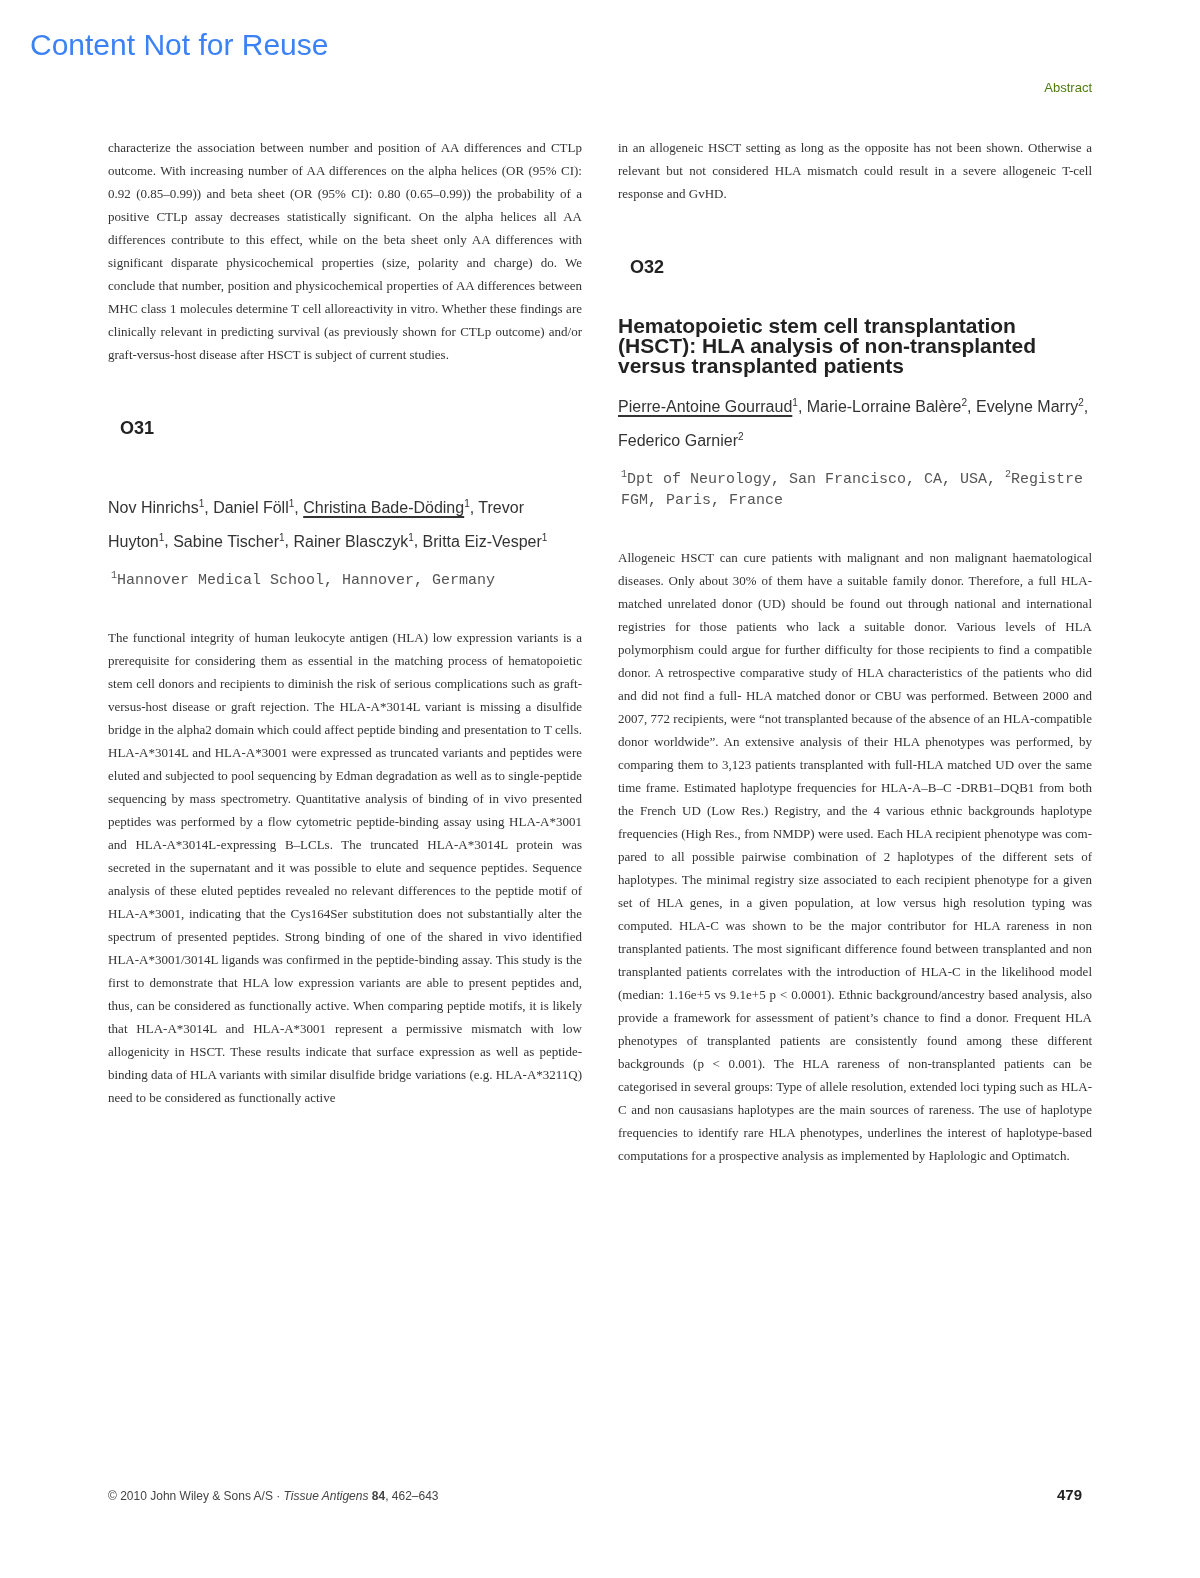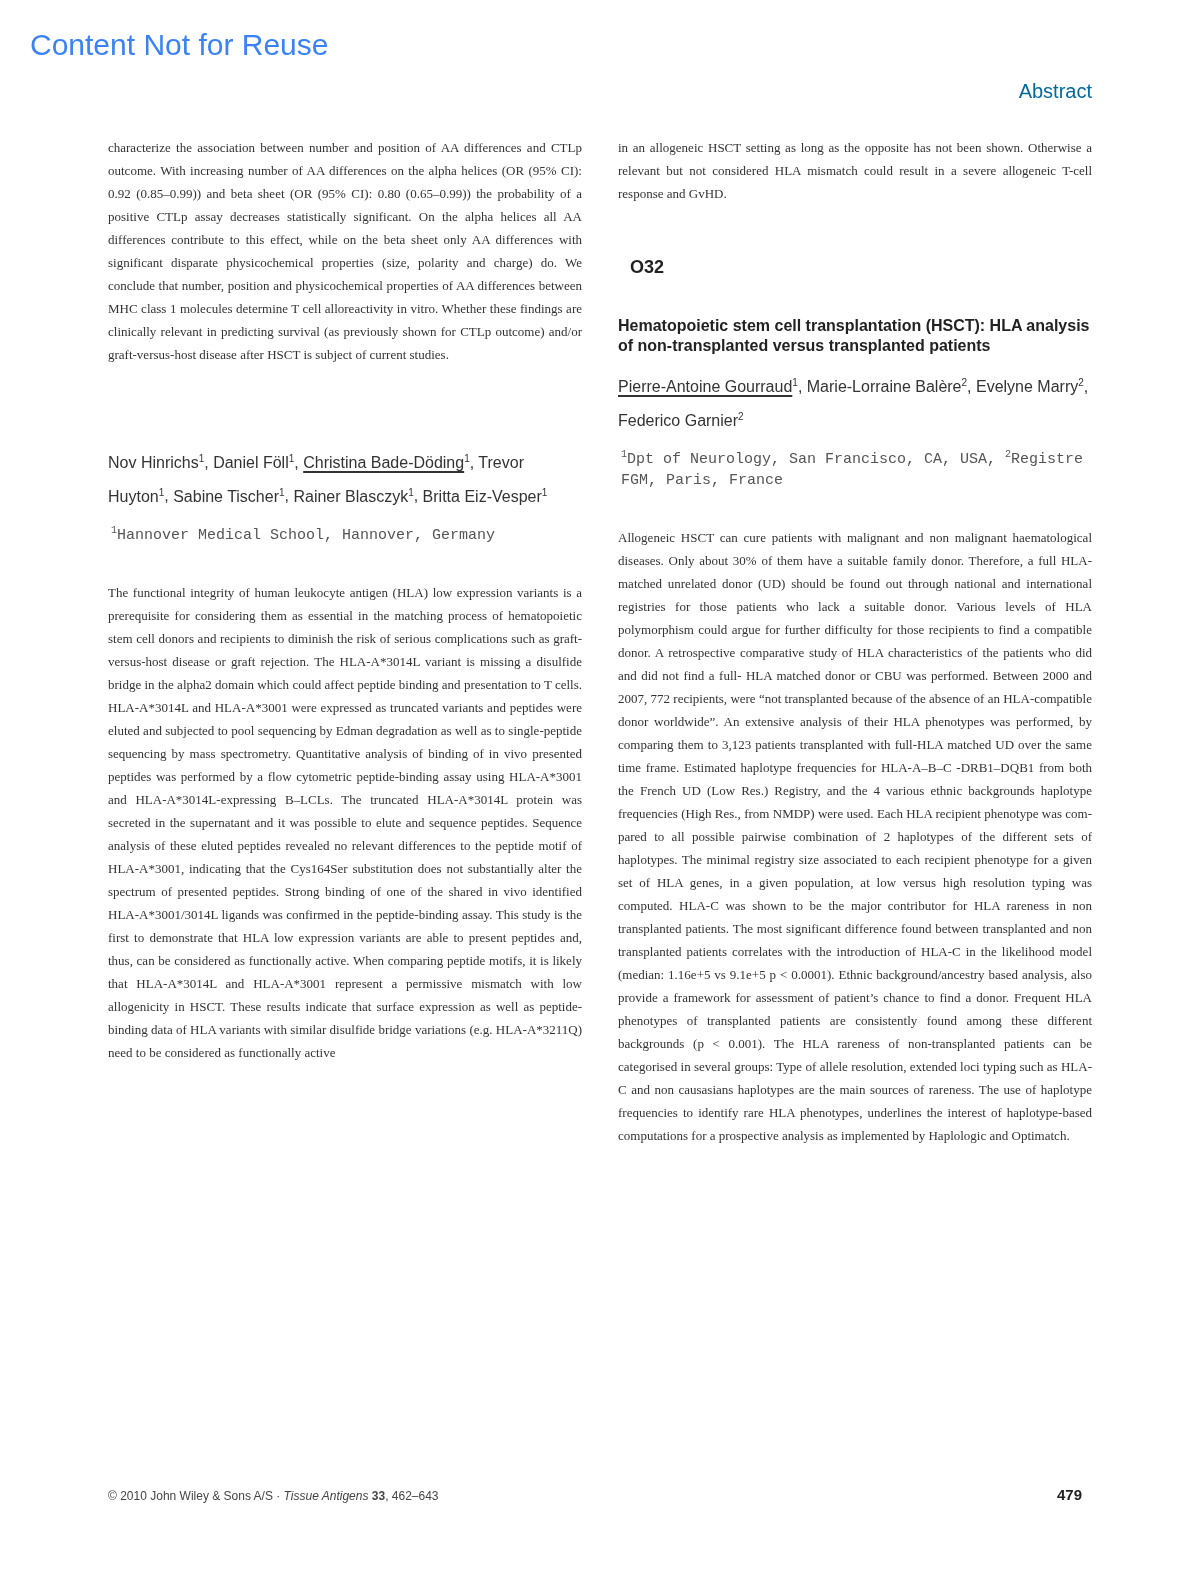--- a/index.html
+++ b/index.html
@@ -1,41 +1,42 @@
 <!DOCTYPE html>
 <html><head>
 <meta charset="utf-8">
 <style>
   html, body { margin: 0; padding: 0; background: #ffffff; }
   body { width: 1200px; height: 1578px; position: relative; overflow: hidden; color: #2a2a2a; }
   .watermark { position: absolute; left: 30px; top: 28px; font-family: "Liberation Sans", sans-serif; font-size: 30px; color: #3b82f6; }
-  .running-head { position: absolute; right: 108px; top: 80px; font-family: "Liberation Sans", sans-serif; font-size: 20px; color: #0369a1; }
+  .running-head { position: absolute; right: 108px; top: 80px; font-family: "Liberation Sans", sans-serif; font-size: 13px; color: #4d7c0f; }
   .col { position: absolute; top: 136px; width: 474px; }
   .col.left { left: 108px; }
   .col.right { left: 618px; }
   .body-text { font-family: "Liberation Serif", serif; font-size: 13px; line-height: 23px; text-align: justify; color: #333; margin: 0; hyphens: auto; }
   .abs-id { font-family: "Liberation Sans", sans-serif; font-weight: bold; font-size: 18px; color: #222; margin: 12px; }
-  .abs-title { font-family: "Liberation Sans", sans-serif; font-weight: bold; font-size: 16px; line-height: 20px; color: #222; margin: 0; }
+  .abs-title { font-family: "Liberation Sans", sans-serif; font-weight: bold; font-size: 21px; line-height: 20px; color: #222; margin: 0; }
   .authors { font-family: "Liberation Sans", sans-serif; font-size: 16px; line-height: 29px; color: #333; margin: 0; }
   .authors u { text-decoration: underline; text-decoration-thickness: 2px; text-underline-offset: 3px; }
   .authors sup, .affil sup { font-size: 10px; }
   .affil { font-family: Liberation Mono, monospace; font-size: 15px; line-height: 21px; color: #555; margin: 3px; }
   .footer-left { position: absolute; left: 108px; top: 1489px; font-family: "Liberation Sans", sans-serif; font-size: 12px; color: #444; }
   .footer-left i { font-style: italic; }
   .footer-right { position: absolute; right: 118px; top: 1486px; font-family: "Liberation Sans", sans-serif; font-weight: bold; font-size: 15px; color: #222; }
 </style>
 </head>
 <body>
 
 <div class="watermark">Content Not for Reuse</div>
 <div class="running-head">Abstract</div>
 
 <div class="col left">
   <p class="body-text">characterize the association between number and position of AA differences and CTLp outcome. With increasing number of AA differences on the alpha helices (OR (95% CI): 0.92 (0.85–0.99)) and beta sheet (OR (95% CI): 0.80 (0.65–0.99)) the probability of a positive CTLp assay decreases statistically significant. On the alpha helices all AA differences contribute to this effect, while on the beta sheet only AA differences with significant disparate physicochemical properties (size, polarity and charge) do. We conclude that number, position and physicochemical properties of AA differences between MHC class 1 molecules determine T cell alloreactivity in vitro. Whether these findings are clinically relevant in predicting survival (as previously shown for CTLp outcome) and/or graft-versus-host disease after HSCT is subject of current studies.</p>
   <div style="height:40px"></div>
+  <h2 class="abs-id">O31</h2>
   <div style="height:26px"></div>
   <div style="height:12px"></div>
   <p class="authors"><span><span>Nov Hinrichs</span><sup>1</sup></span>, <span><span>Daniel Föll</span><sup>1</sup></span>, <span><u>Christina Bade-Döding</u><sup>1</sup></span>, <span><span>Trevor Huyton</span><sup>1</sup></span>, <span><span>Sabine Tischer</span><sup>1</sup></span>, <span><span>Rainer Blasczyk</span><sup>1</sup></span>, <span><span>Britta Eiz-Vesper</span><sup>1</sup></span></p>
   <div style="height:6px"></div>
   <p class="affil"><span><sup>1</sup>Hannover Medical School, Hannover, Germany</span></p>
   <div style="height:32px"></div>
   <p class="body-text">The functional integrity of human leukocyte antigen (HLA) low expression variants is a prerequisite for considering them as essential in the matching process of hematopoietic stem cell donors and recipients to diminish the risk of serious compli­cations such as graft-versus-host disease or graft rejection. The HLA-A*3014L variant is missing a disulfide bridge in the alpha2 domain which could affect peptide binding and presentation to T cells. HLA-A*3014L and HLA-A*3001 were expressed as truncated variants and peptides were eluted and subjected to pool sequencing by Edman degradation as well as to single-peptide sequencing by mass spectrometry. Quantitative analy­sis of binding of in vivo presented peptides was performed by a flow cytometric peptide-binding assay using HLA-A*3001 and HLA-A*3014L-expressing B–LCLs. The truncated HLA-A*3014L protein was secreted in the supernatant and it was possible to elute and sequence peptides. Sequence analysis of these eluted peptides revealed no relevant differences to the pep­tide motif of HLA-A*3001, indicating that the Cys164Ser sub­stitution does not substantially alter the spectrum of presented peptides. Strong binding of one of the shared in vivo identi­fied HLA-A*3001/3014L ligands was confirmed in the peptide-binding assay. This study is the first to demonstrate that HLA low expression variants are able to present peptides and, thus, can be considered as functionally active. When comparing peptide motifs, it is likely that HLA-A*3014L and HLA-A*3001 repre­sent a permissive mismatch with low allogenicity in HSCT. These results indicate that surface expression as well as peptide-binding data of HLA variants with similar disulfide bridge variations (e.g. HLA-A*3211Q) need to be considered as functionally active</p>
 </div>
 
 <div class="col right">
@@ -46,15 +47,15 @@
   <h3 class="abs-title">Hematopoietic stem cell transplantation (HSCT): HLA analysis of non-transplanted versus transplanted patients</h3>
   <div style="height:12px"></div>
   <p class="authors"><span><u>Pierre-Antoine Gourraud</u><sup>1</sup></span>, <span><span>Marie-Lorraine Balère</span><sup>2</sup></span>, <span><span>Evelyne Marry</span><sup>2</sup></span>, <span><span>Federico Garnier</span><sup>2</sup></span></p>
   <div style="height:6px"></div>
   <p class="affil"><span><sup>1</sup>Dpt of Neurology, San Francisco, CA, USA, </span><span><sup>2</sup>Registre FGM, Paris, France</span></p>
   <div style="height:32px"></div>
   <p class="body-text">Allogeneic HSCT can cure patients with malignant and non malignant haematological diseases. Only about 30% of them have a suitable family donor. Therefore, a full HLA-matched unrelated donor (UD) should be found out through national and interna­tional registries for those patients who lack a suitable donor. Various levels of HLA polymorphism could argue for further difficulty for those recipients to find a compatible donor. A retro­spective comparative study of HLA characteristics of the patients who did and did not find a full- HLA matched donor or CBU was performed. Between 2000 and 2007, 772 recipients, were “not transplanted because of the absence of an HLA-compatible donor worldwide”. An extensive analysis of their HLA phenotypes was performed, by comparing them to 3,123 patients transplanted with full-HLA matched UD over the same time frame. Esti­mated haplotype frequencies for HLA-A–B–C -DRB1–DQB1 from both the French UD (Low Res.) Registry, and the 4 vari­ous ethnic backgrounds haplotype frequencies (High Res., from NMDP) were used. Each HLA recipient phenotype was com­pared to all possible pairwise combination of 2 haplotypes of the different sets of haplotypes. The minimal registry size asso­ciated to each recipient phenotype for a given set of HLA genes, in a given population, at low versus high resolution typing was computed. HLA-C was shown to be the major contributor for HLA rareness in non transplanted patients. The most signifi­cant difference found between transplanted and non transplanted patients correlates with the introduction of HLA-C in the like­lihood model (median: 1.16e+5 vs 9.1e+5 p &lt; 0.0001). Ethnic background/ancestry based analysis, also provide a framework for assessment of patient’s chance to find a donor. Frequent HLA phenotypes of transplanted patients are consistently found among these different backgrounds (p &lt; 0.001). The HLA rareness of non-transplanted patients can be categorised in several groups: Type of allele resolution, extended loci typing such as HLA-C and non causasians haplotypes are the main sources of rareness. The use of haplotype frequencies to identify rare HLA pheno­types, underlines the interest of haplotype-based computations for a prospective analysis as implemented by Haplologic and Optimatch.</p>
 </div>
 
 <div class="footer-left">
-  <span>© 2010 John Wiley &amp; Sons A/S · </span><i>Tissue Antigens</i> <b>33</b><span>, 462–643</span>
+  <span>© 2010 John Wiley &amp; Sons A/S · </span><i>Tissue Antigens</i> <b>84</b><span>, 462–643</span>
 </div>
 <div class="footer-right">479</div>
 
 </body></html>

